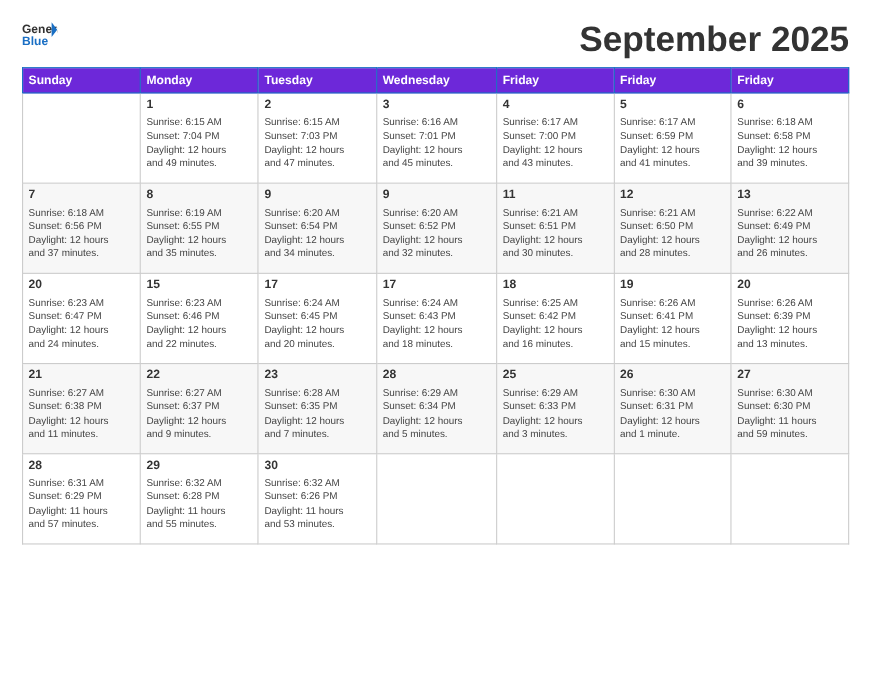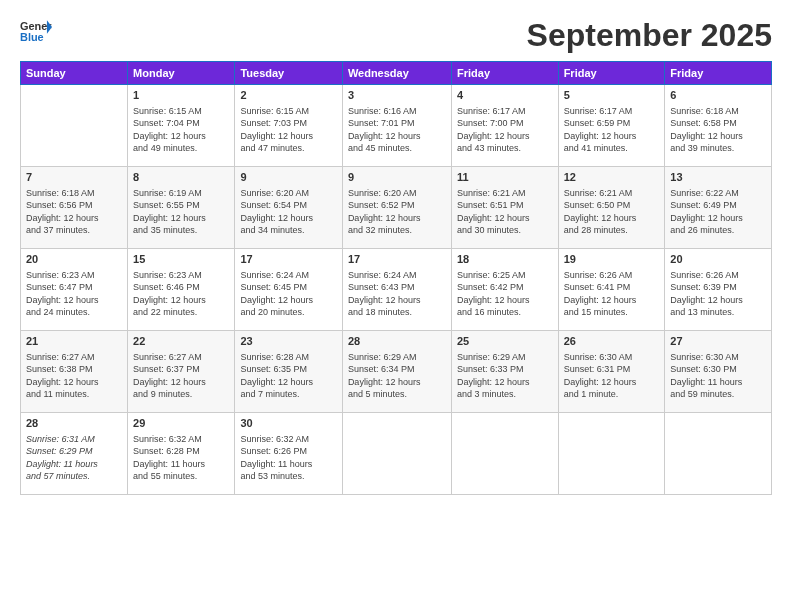--- a/index.html
+++ b/index.html
@@ -313,21 +313,21 @@
             <span class="day-num">27</span>
             <div class="day-info" style="white-space: pre-line;">Sunrise: 6:30 AM
 Sunset: 6:30 PM
 Daylight: 11 hours
 and 59 minutes.</div>
           </td>
         </tr>
         <tr>
           <td>
             <span class="day-num">28</span>
-            <div class="day-info" style="white-space: pre-line; font-style: italic;">Sunrise: 6:31 AM
+            <div class="day-info" style="white-space: pre-line;">Sunrise: 6:31 AM
 Sunset: 6:29 PM
 Daylight: 11 hours
 and 57 minutes.</div>
           </td>
           <td>
             <span class="day-num">29</span>
             <div class="day-info" style="white-space: pre-line;">Sunrise: 6:32 AM
 Sunset: 6:28 PM
 Daylight: 11 hours
 and 55 minutes.</div>

